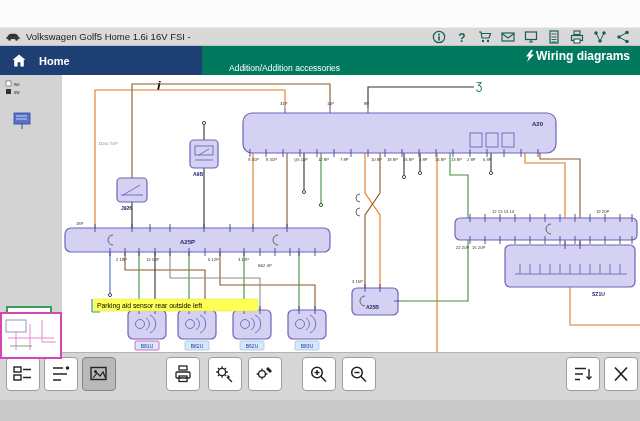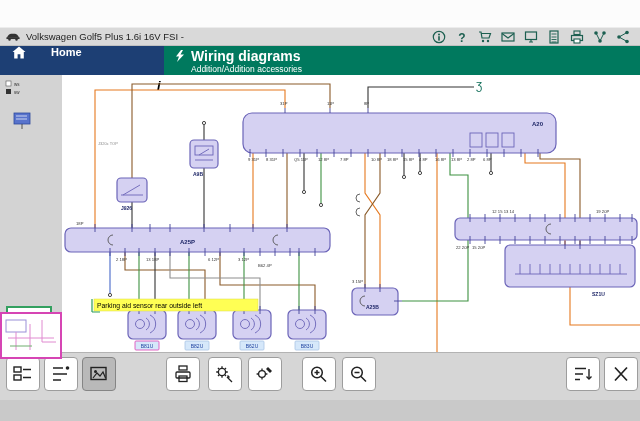--- a/index.html
+++ b/index.html
@@ -8,24 +8,24 @@
 
   .topspace { position:absolute; top:0; left:0; width:640px; height:28px; background:#fcfcfc; border-bottom:1px solid #ececec; }
 
   .titlebar { position:absolute; top:28px; left:0; width:640px; height:18px; background:#d9d9d9;
               border-bottom:1px solid #c0c0c0; display:flex; align-items:center; padding:0 6px; gap:6px; }
   .titlebar .title { font-size:9.5px; color:#1c1c1c; white-space:nowrap; }
   .tb-icons { margin-left:auto; display:flex; gap:9px; align-items:center; padding-right:4px; }
   .tb-icon { width:14px; height:14px; display:inline-flex; cursor:pointer; }
 
   .navbar { position:absolute; top:46px; left:0; width:640px; height:29px; background:#1d3f74; display:flex; }
-  .nav-home { display:flex; align-items:flex-start; gap:25px; padding:0 12px; width:164px; cursor:pointer; }
+  .nav-home { display:flex; align-items:center; gap:13px; padding:0 12px; width:202px; cursor:pointer; }
   .nav-home .nav-home-label { color:#fff; font-size:11px; font-weight:bold; }
   .nav-section { flex:1; background:#00795e; color:#fff; padding:2px 10px; display:flex; flex-direction:column; justify-content:center; }
-  .section-title-row { display:flex; align-items:center; gap:5px; font-size:14px; font-weight:bold; }
+  .section-title-row { display:flex; align-items:center; font-size:12px; font-weight:bold;justify-content:flex-end; }
   .section-sub { font-size:8.5px; margin-left:17px; }
 
   .diagram { position:absolute; top:75px; left:0; width:640px; height:277px; background:#fff; }
   .diagram svg { position:absolute; inset:0; }
 
   svg text { font-family:"Liberation Sans",sans-serif; }
   .pin  { font-size:4.2px; fill:#333; }
   .lbl  { font-size:5px;  fill:#1d2566; font-weight:bold; }
   .lbl6 { font-size:6px;  fill:#1d2566; font-weight:bold; }
   .sens { font-size:5px;  fill:#1b3f9e; text-anchor:middle; }
@@ -50,21 +50,21 @@
 
 <div class="titlebar">
   <span class="tb-icon">
     <svg viewBox="0 0 16 12" width="16" height="12">
         <path d="M1,8 Q3,3.5 6,3.5 L10,3.5 Q13,3.5 15,8 Z" fill="#333"></path>
         <rect x="0.5" y="7.5" width="15" height="2" fill="#333"></rect>
         <circle cx="4" cy="10" r="1.4" fill="#333"></circle>
         <circle cx="12" cy="10" r="1.4" fill="#333"></circle>
       </svg>
   </span>
-  <span class="title">Volkswagen Golf5 Plus 1.6i 16V FSI -</span>
+  <span class="title">Volkswagen Golf5 Home 1.6i 16V FSI -</span>
   <span class="tb-icons">
     <span class="tb-icon">
       <svg viewBox="0 0 14 14">
           <circle cx="7" cy="7" r="5.7" fill="none" stroke="#1c5f50" stroke-width="1.2"></circle>
           <circle cx="7" cy="4.4" r="1" fill="#1c5f50"></circle>
           <rect x="6.2" y="6.2" width="1.6" height="4.4" fill="#1c5f50"></rect>
         </svg>
     </span>
     <span class="tb-icon">
       <svg viewBox="0 0 14 14">

